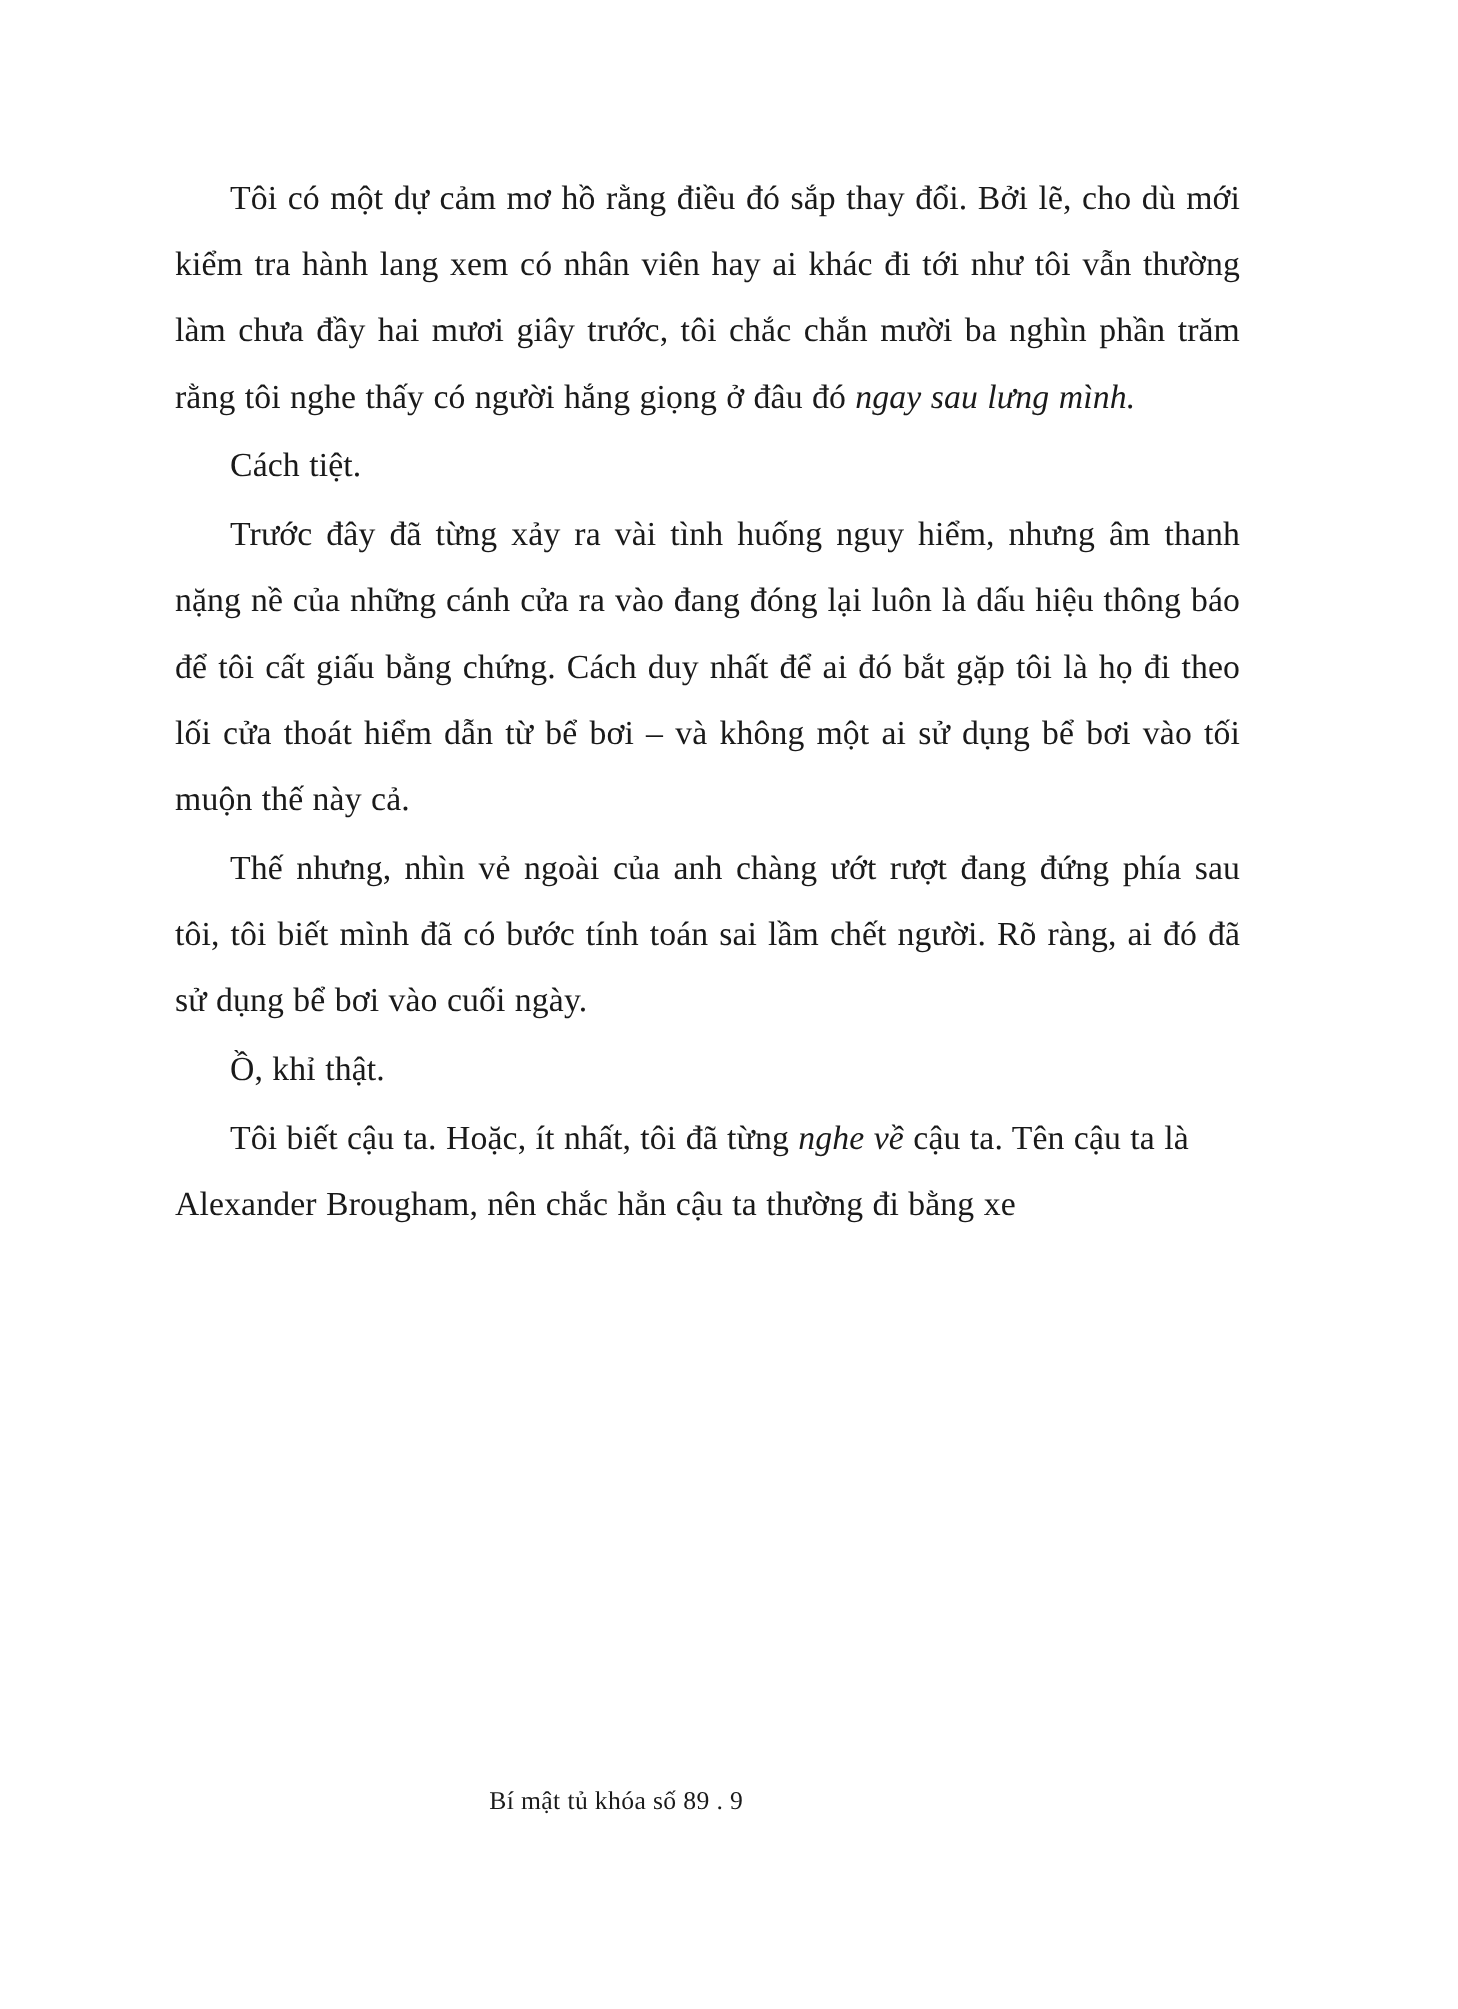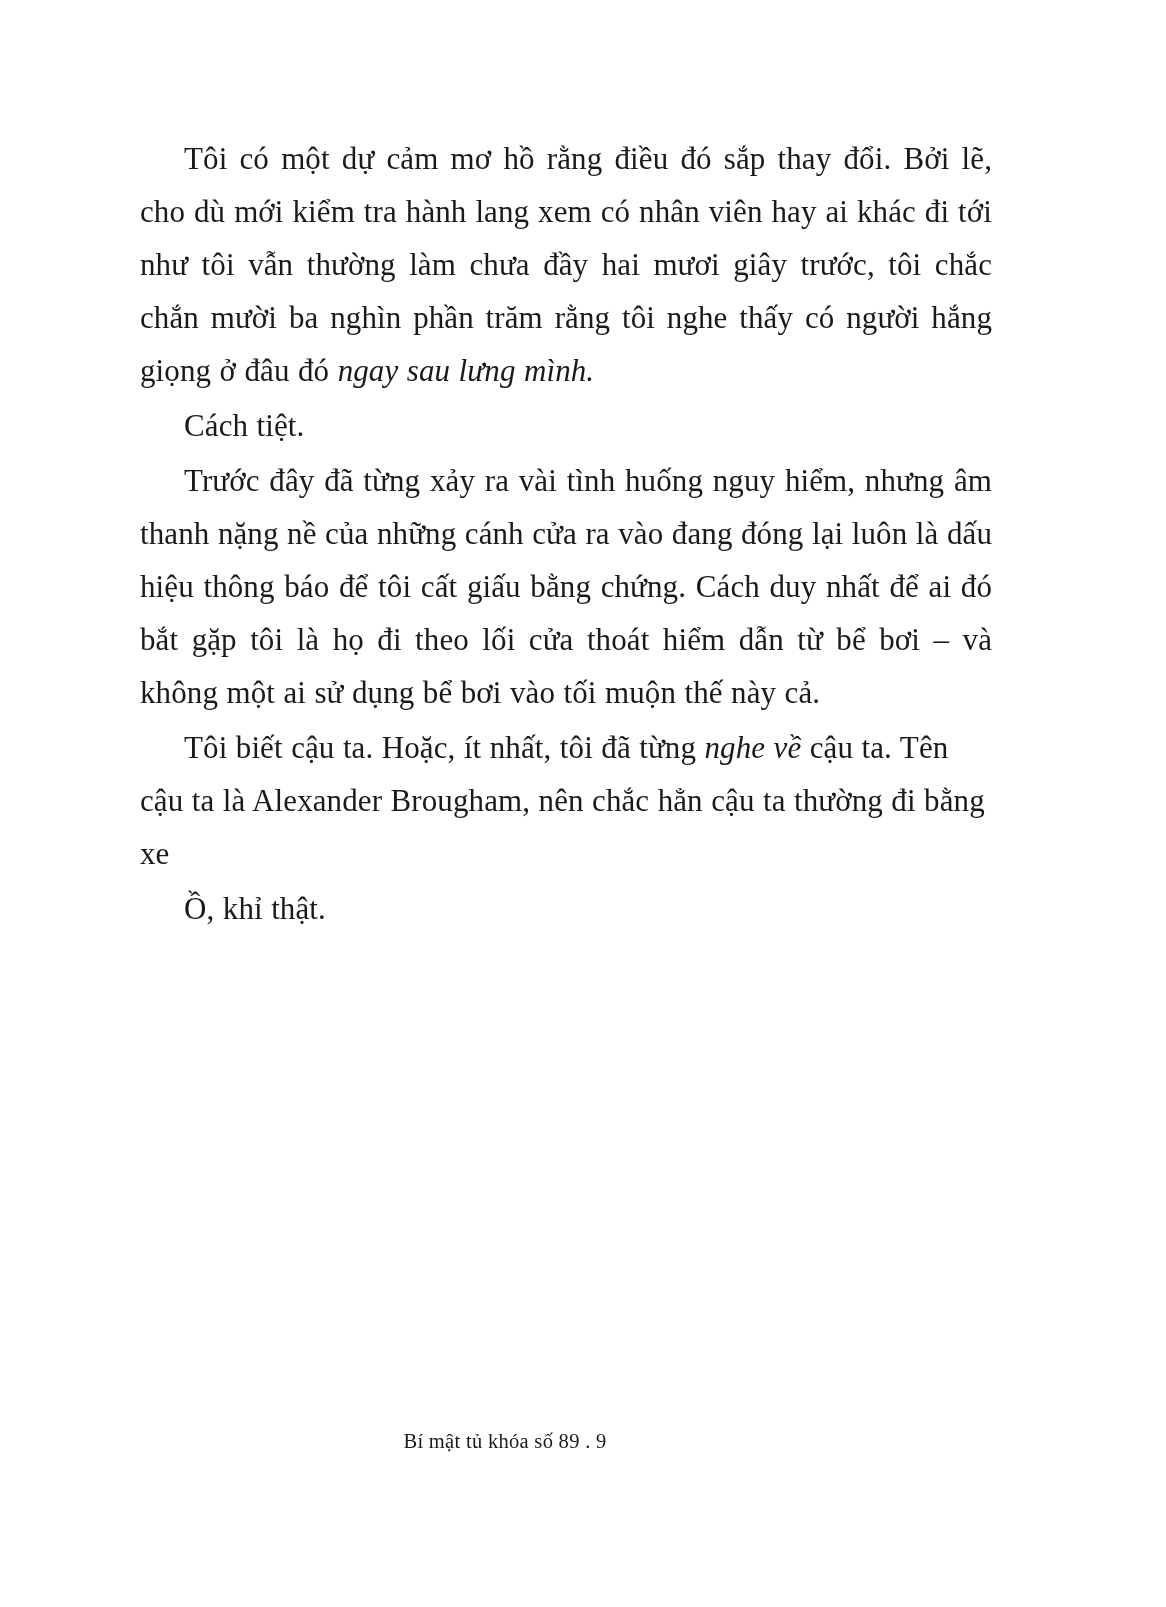--- a/index.html
+++ b/index.html
@@ -24,51 +24,52 @@
     background: #ffffff;
   }
   .text-column {
     position: absolute;
     left: 140px;
     top: 132px;
     width: 852px;
   }
   p.para {
     margin: 0 0 2px 0;
-    font-size: 31px;
+    font-size: 27px;
     line-height: 53px;
     text-align: justify;
     text-justify: inter-word;
     text-indent: 44px;
     letter-spacing: 0.1px;
     word-spacing: 0.6px;
   }
   p.para.last-short {
     text-align: left;
   }
   em {
     font-style: italic;
   }
   .footer {
     position: absolute;
-    left: 12px;
+    left: 0;
     top: 1430px;
     width: 986px;
     text-align: center;
     font-family: "Liberation Serif", serif;
     font-size: 20.5px;
     letter-spacing: 0.3px;
     color: #1a1a1a;
   }
 </style>
 </head>
 <body>
 
 <div class="page">
   <div class="text-column" id="text-column">
       <p class="para"><span>Tôi có một dự cảm mơ hồ rằng điều đó sắp thay đổi. Bởi lẽ, cho dù mới kiểm tra hành lang xem có nhân viên hay ai khác đi tới như tôi vẫn thường làm chưa đầy hai mươi giây trước, tôi chắc chắn mười ba nghìn phần trăm rằng tôi nghe thấy có người hắng giọng ở đâu đó </span><em>ngay sau lưng mình.</em></p>
       <p class="para"><span>Cách tiệt.</span></p>
       <p class="para"><span>Trước đây đã từng xảy ra vài tình huống nguy hiểm, nhưng âm thanh nặng nề của những cánh cửa ra vào đang đóng lại luôn là dấu hiệu thông báo để tôi cất giấu bằng chứng. Cách duy nhất để ai đó bắt gặp tôi là họ đi theo lối cửa thoát hiểm dẫn từ bể bơi – và không một ai sử dụng bể bơi vào tối muộn thế này cả.</span></p>
+      <p class="para"><span>Thế nhưng, nhìn vẻ ngoài của anh chàng ướt rượt đang đứng phía sau tôi, tôi biết mình đã có bước tính toán sai lầm chết người. Rõ ràng, ai đó đã sử dụng bể bơi vào cuối ngày.</span></p>
+      <p class="para"><span>Ồ, khỉ thật.</span></p>
       <p class="para last-short"><span>Tôi biết cậu ta. Hoặc, ít nhất, tôi đã từng </span><em>nghe về</em><span> cậu ta. Tên cậu ta là Alexander Brougham, nên chắc hẳn cậu ta thường đi bằng xe</span></p>
-      <p class="para"><span>Ồ, khỉ thật.</span></p>
     </div>
   <div class="footer">Bí mật tủ khóa số 89 . 9</div>
 </div>
 
 </body></html>

